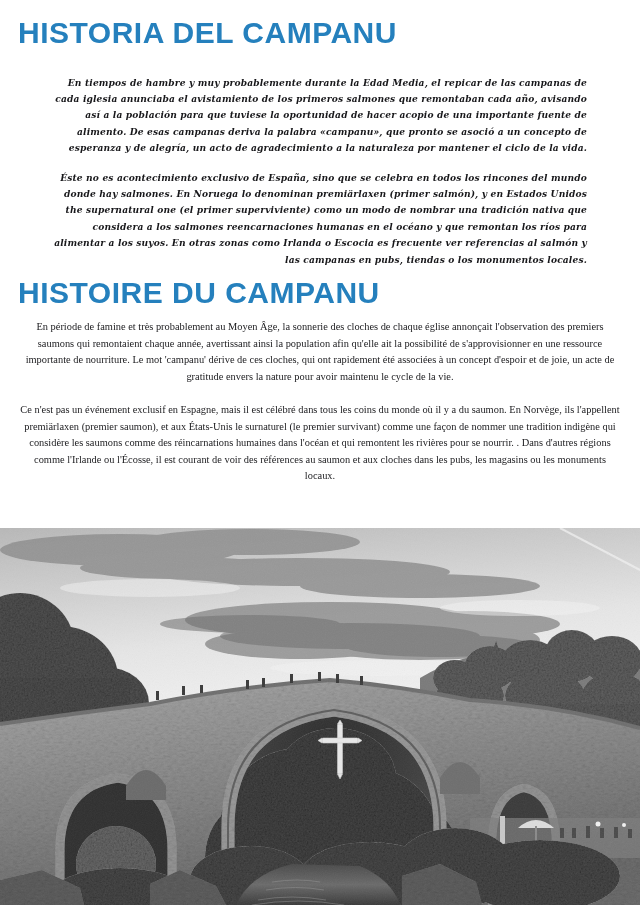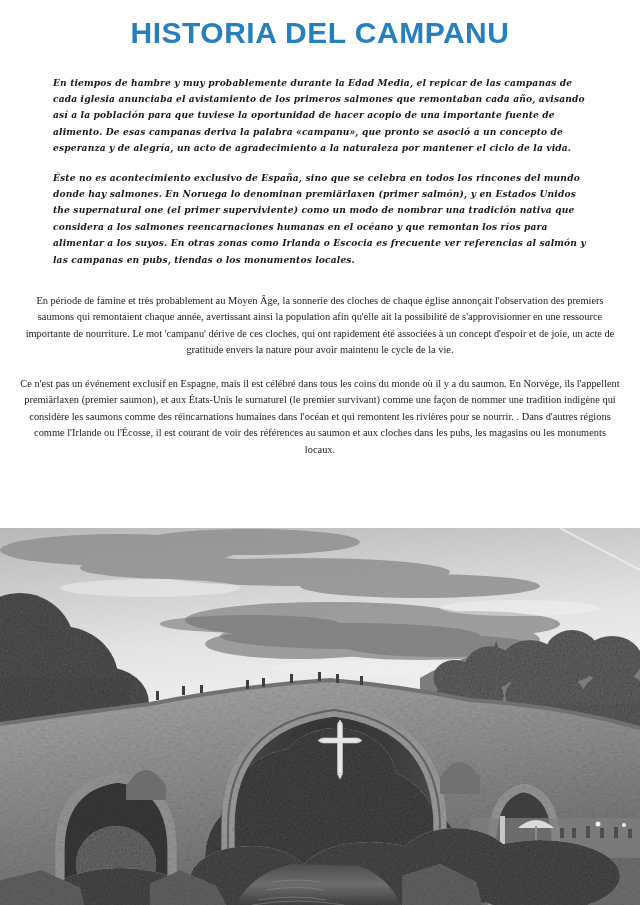--- a/index.html
+++ b/index.html
@@ -23,21 +23,21 @@
     display: flex;
     flex-direction: column;
   }
 
   .text-region {
     padding: 0 18px;
     box-sizing: border-box;
   }
 
   .section-heading {
-    text-align: center;
+    text-align: left;
     color: #2580bd;
     font-family: "Liberation Sans", sans-serif;
     font-weight: bold;
     font-size: 30px;
     letter-spacing: 0.5px;
     line-height: 1.05;
     margin: 0;
     text-transform: uppercase;
   }
 
@@ -49,21 +49,21 @@
     padding-top: 9px;
   }
 
   .para-es {
     font-family: "DejaVu Serif", "Liberation Serif", serif;
     font-style: italic;
     font-weight: bold;
     font-size: 9.1px;
     line-height: 16.4px;
     color: #17171a;
-    text-align: left;
+    text-align: right;
     margin: 0 auto;
     letter-spacing: 0.15px;
     max-width: 534px;
   }
 
   #para-es-1 {
     margin-top: 26px;
   }
 
   #para-es-2 {
@@ -74,21 +74,21 @@
     font-family: "Liberation Serif", serif;
     font-size: 10.4px;
     line-height: 16.5px;
     color: #1b1b1e;
     text-align: center;
     margin: 0 auto;
     max-width: 604px;
   }
 
   #para-fr-1 {
-    margin-top: 25px;
+    margin-top: 11px;
   }
 
   #para-fr-2 {
     margin-top: 17px;
   }
 
   
   .photo-wrap {
     position: absolute;
     left: 0;
@@ -111,20 +111,21 @@
 <div class="page">
 
   <div class="text-region">
 
     <h1 class="section-heading" id="heading-es">HISTORIA DEL CAMPANU</h1>
 
     <p class="para-es" id="para-es-1">En tiempos de hambre y muy probablemente durante la Edad Media, el repicar de las campanas de cada iglesia anunciaba el avistamiento de los primeros salmones que remontaban cada año, avisando así a la población para que tuviese la oportunidad de hacer acopio de una importante fuente de alimento. De esas campanas deriva la palabra «campanu», que pronto se asoció a un concepto de esperanza y de alegría, un acto de agradecimiento a la naturaleza por mantener el ciclo de la vida.</p>
 
     <p class="para-es" id="para-es-2">Éste no es acontecimiento exclusivo de España, sino que se celebra en todos los rincones del mundo donde hay salmones. En Noruega lo denominan premiärlaxen (primer salmón), y en Estados Unidos the supernatural one (el primer superviviente) como un modo de nombrar una tradición nativa que considera a los salmones reencarnaciones humanas en el océano y que remontan los ríos para alimentar a los suyos. En otras zonas como Irlanda o Escocia es frecuente ver referencias al salmón y las campanas en pubs, tiendas o los monumentos locales.</p>
 
+    <h1 class="section-heading" id="heading-fr">HISTOIRE DU CAMPANU</h1>
 
     <p class="para-fr" id="para-fr-1">En période de famine et très probablement au Moyen Âge, la sonnerie des cloches de chaque église annonçait l'observation des premiers saumons qui remontaient chaque année, avertissant ainsi la population afin qu'elle ait la possibilité de s'approvisionner en une ressource importante de nourriture. Le mot 'campanu' dérive de ces cloches, qui ont rapidement été associées à un concept d'espoir et de joie, un acte de gratitude envers la nature pour avoir maintenu le cycle de la vie.</p>
 
     <p class="para-fr" id="para-fr-2">Ce n'est pas un événement exclusif en Espagne, mais il est célébré dans tous les coins du monde où il y a du saumon. En Norvège, ils l'appellent premiärlaxen (premier saumon), et aux États-Unis le surnaturel (le premier survivant) comme une façon de nommer une tradition indigène qui considère les saumons comme des réincarnations humaines dans l'océan et qui remontent les rivières pour se nourrir. . Dans d'autres régions comme l'Irlande ou l'Écosse, il est courant de voir des références au saumon et aux cloches dans les pubs, les magasins ou les monuments locaux.</p>
 
   </div>
 
   <div class="photo-wrap">
     <svg class="photo-svg" viewBox="0 0 640 377" preserveAspectRatio="xMidYMid slice">
       <defs>

